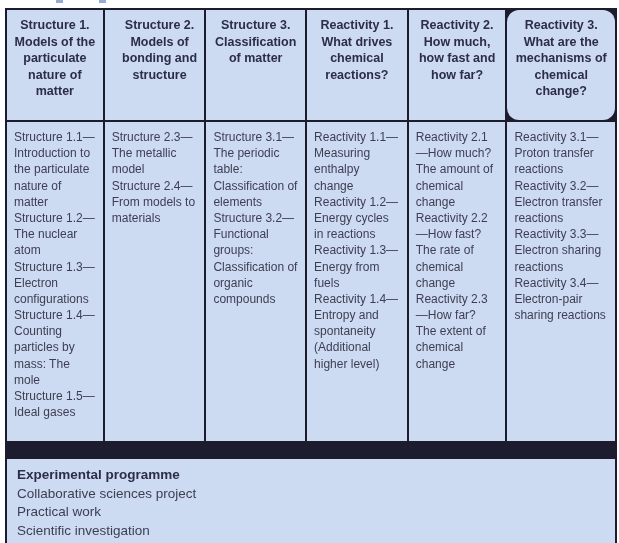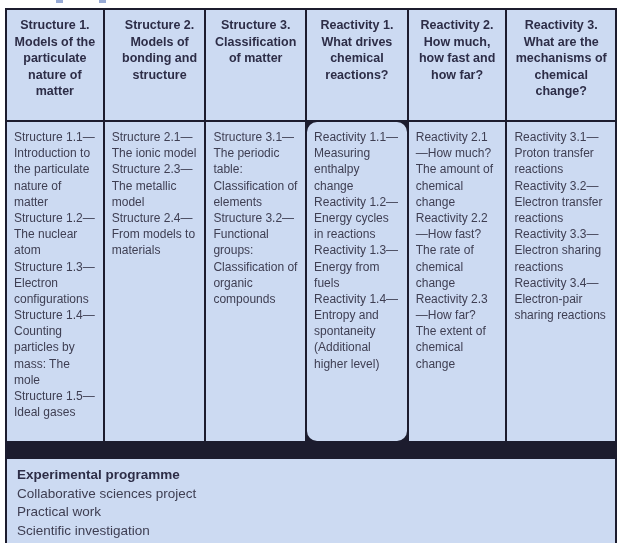--- a/index.html
+++ b/index.html
@@ -63,38 +63,37 @@
 <div class="artifact a1"></div>
 <div class="artifact a2"></div>
 
 <div class="tbl">
   <div class="grid">
       <div class="cell header-cell" style="grid-area: 1 / 1;">Structure 1. Models of the particulate nature of matter</div>
       <div class="cell header-cell" style="grid-area: 1 / 2; padding-left: 15px;">Structure 2. Models of bonding and structure</div>
       <div class="cell header-cell" style="grid-area: 1 / 3;">Structure 3. Classification of matter</div>
       <div class="cell header-cell" style="grid-area: 1 / 4;">Reactivity 1. What drives chemical reactions?</div>
       <div class="cell header-cell" style="grid-area: 1 / 5;">Reactivity 2. How much, how fast and how far?</div>
-      <div class="cell header-cell" style="grid-area: 1 / 6;">Reactivity 3. What are the mechanisms of chemical change?</div>
+      <div class="cell header-cell" style="grid-area: 1 / 6; border-radius: 12px;">Reactivity 3. What are the mechanisms of chemical change?</div>
       <div class="cell body-cell" style="grid-area: 2 / 1;">
         <div class="topic">Structure 1.1—Introduction to the particulate nature of matter</div>
         <div class="topic">Structure 1.2—The nuclear atom</div>
         <div class="topic">Structure 1.3—Electron configurations</div>
         <div class="topic">Structure 1.4—Counting particles by mass: The mole</div>
         <div class="topic">Structure 1.5—Ideal gases</div>
       </div>
       <div class="cell body-cell" style="grid-area: 2 / 2;">
-        <div class="topic">Structure 2.1—The ionic model</div>
         <div class="topic">Structure 2.3—The metallic model</div>
         <div class="topic">Structure 2.4—From models to materials</div>
       </div>
       <div class="cell body-cell" style="grid-area: 2 / 3;">
         <div class="topic">Structure 3.1—The periodic table: Classification of elements</div>
         <div class="topic">Structure 3.2—Functional groups: Classification of organic compounds</div>
       </div>
-      <div class="cell body-cell" style="grid-area: 2 / 4; border-radius: 10px;">
+      <div class="cell body-cell" style="grid-area: 2 / 4;">
         <div class="topic">Reactivity 1.1—Measuring enthalpy change</div>
         <div class="topic">Reactivity 1.2—Energy cycles in reactions</div>
         <div class="topic">Reactivity 1.3—Energy from fuels</div>
         <div class="topic">Reactivity 1.4—Entropy and spontaneity (Additional higher level)</div>
       </div>
       <div class="cell body-cell" style="grid-area: 2 / 5;">
         <div class="topic">Reactivity 2.1—How much? The amount of chemical change</div>
         <div class="topic">Reactivity 2.2—How fast? The rate of chemical change</div>
         <div class="topic">Reactivity 2.3—How far? The extent of chemical change</div>
       </div>

